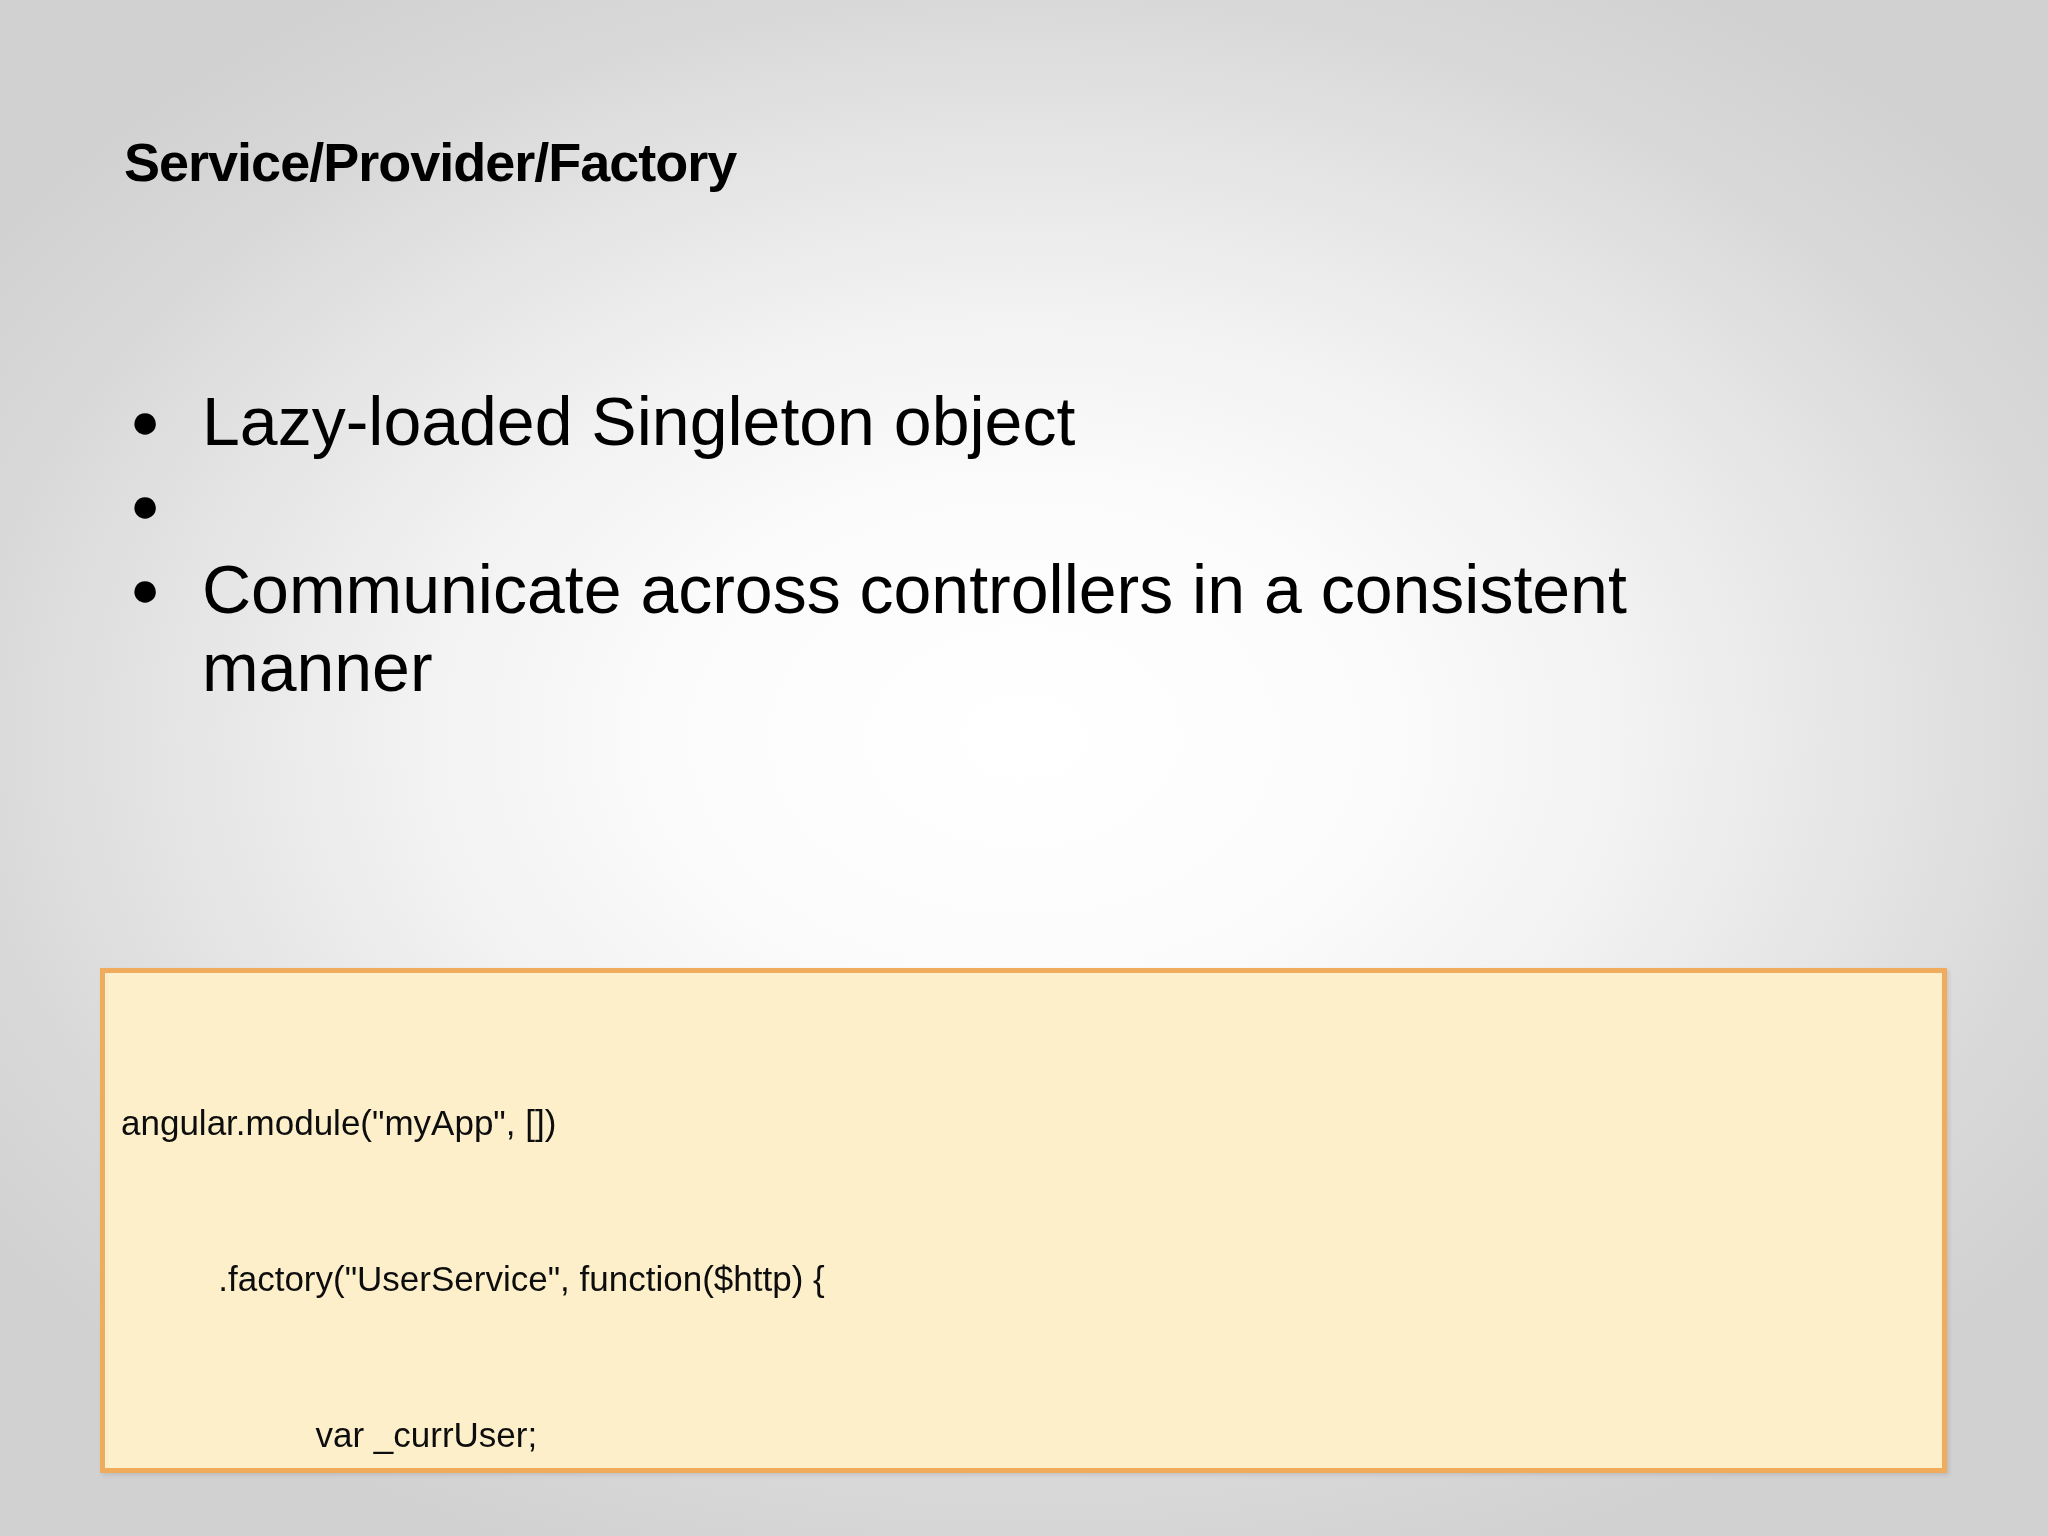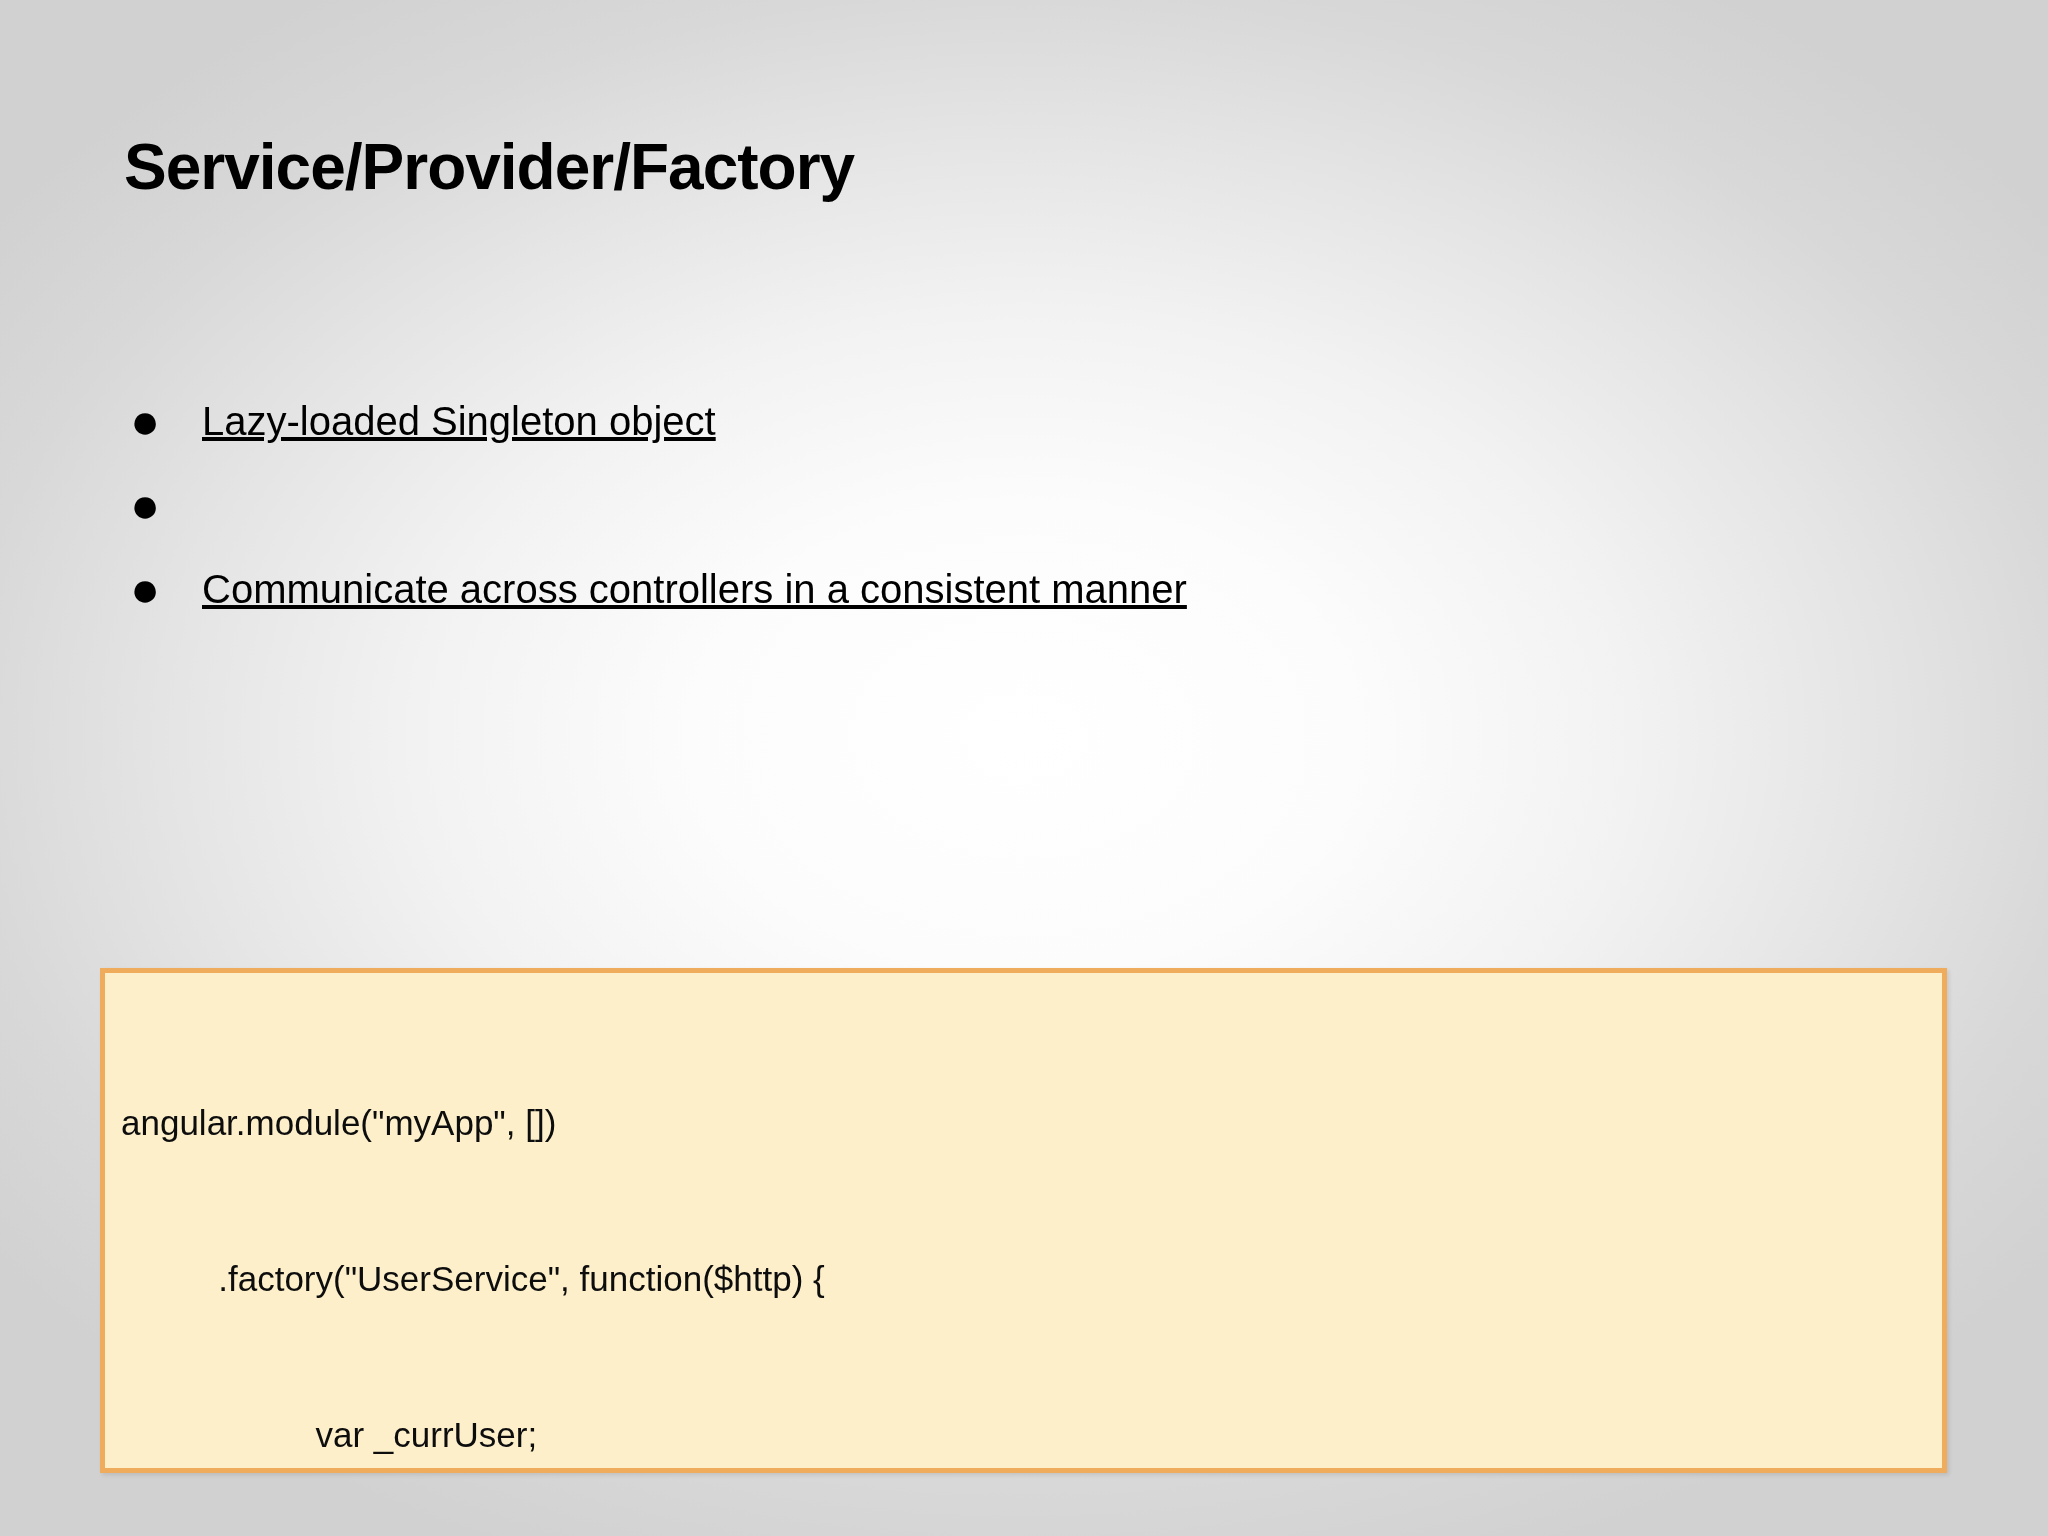--- a/index.html
+++ b/index.html
@@ -26,21 +26,21 @@
         #e4e4e5 68%,
         #d8d8d9 84%,
         #d1d1d2 100%);
     box-sizing: border-box;
   }
 
   #title {
     position: absolute;
     left: 124px;
     top: 134px;
-    font-size: 64px;
+    font-size: 54px;
     font-weight: bold;
     color: #000000;
     letter-spacing: -1px;
     white-space: nowrap;
     line-height: 1.05;
   }
 
   #bullets {
     position: absolute;
     left: 124px;
@@ -60,25 +60,24 @@
     font-size: 50px;
     line-height: 78px;
     color: #000000;
     text-align: left;
     padding-left: 6px;
     box-sizing: border-box;
   }
 
   .bullet-text {
     flex: 1 1 auto;
-    font-size: 40px;
+    font-size: 68px;
     line-height: 78px;
     color: #000000;
     max-width: 1610px;
-    text-decoration: underline;
   }
 
   #code-box {
     position: absolute;
     left: 100px;
     top: 968px;
     width: 1847px;
     height: 505px;
     background-color: #fcefca;
     border: 5px solid #eeac5c;

